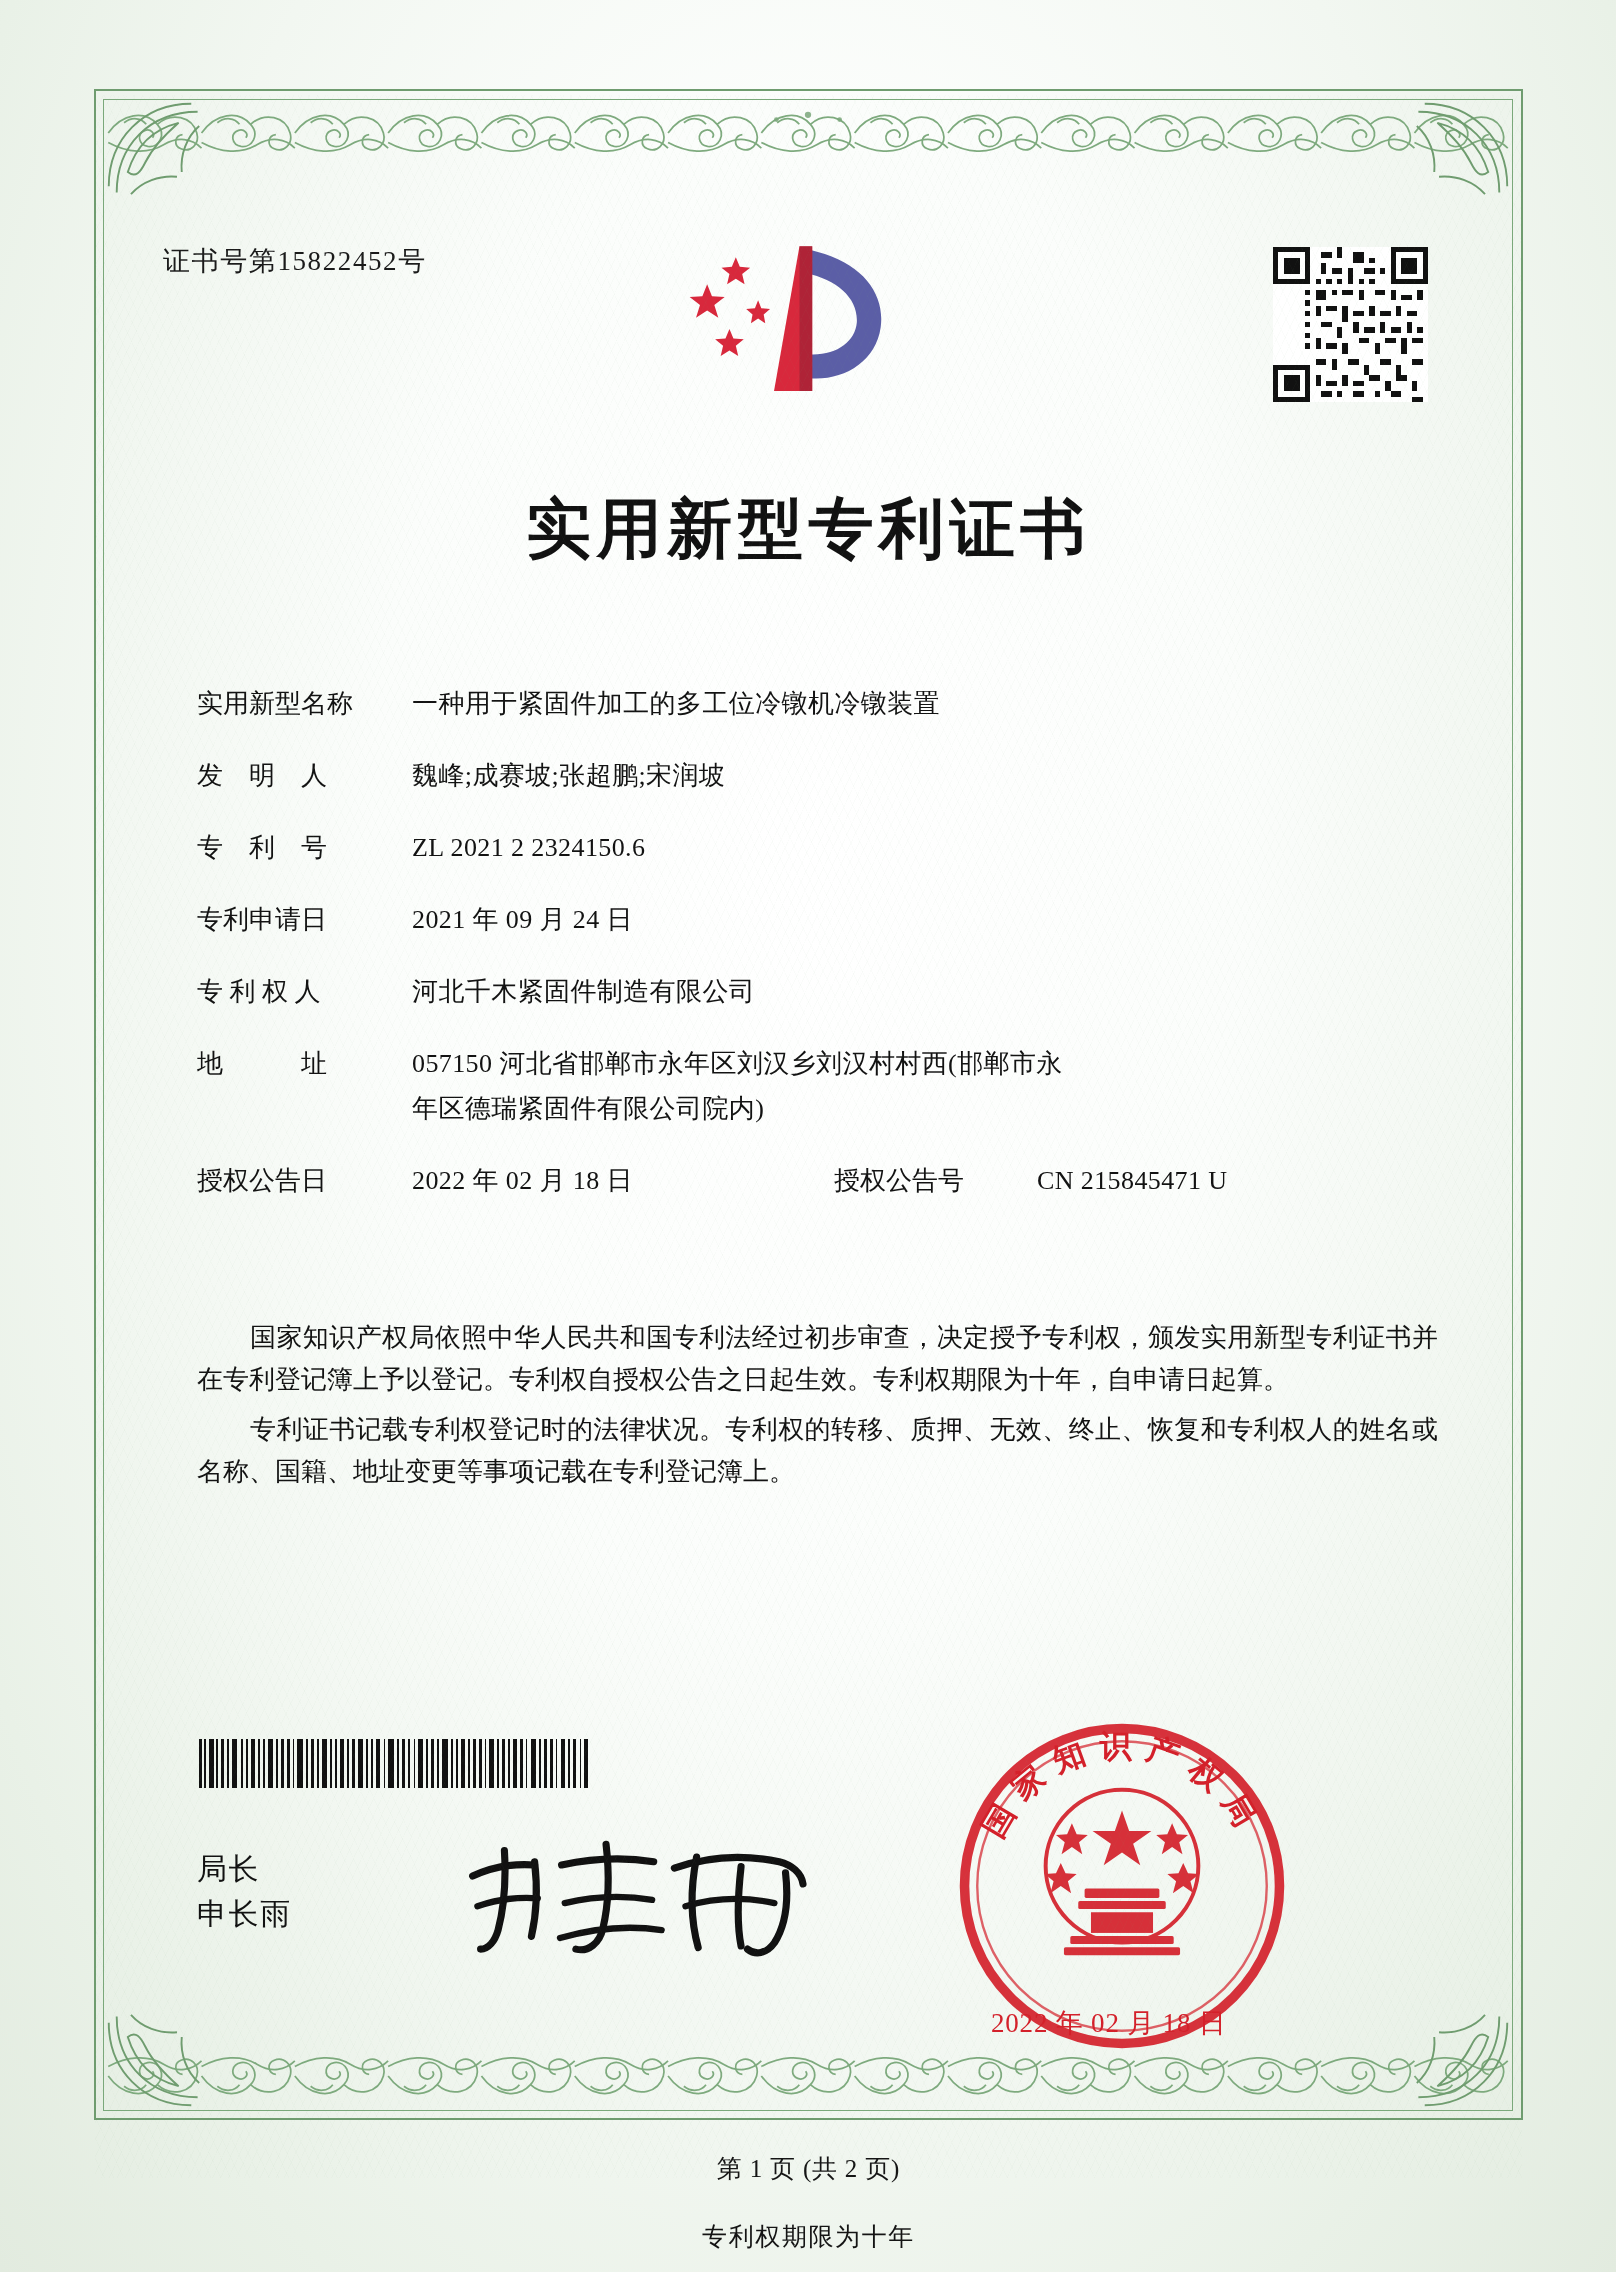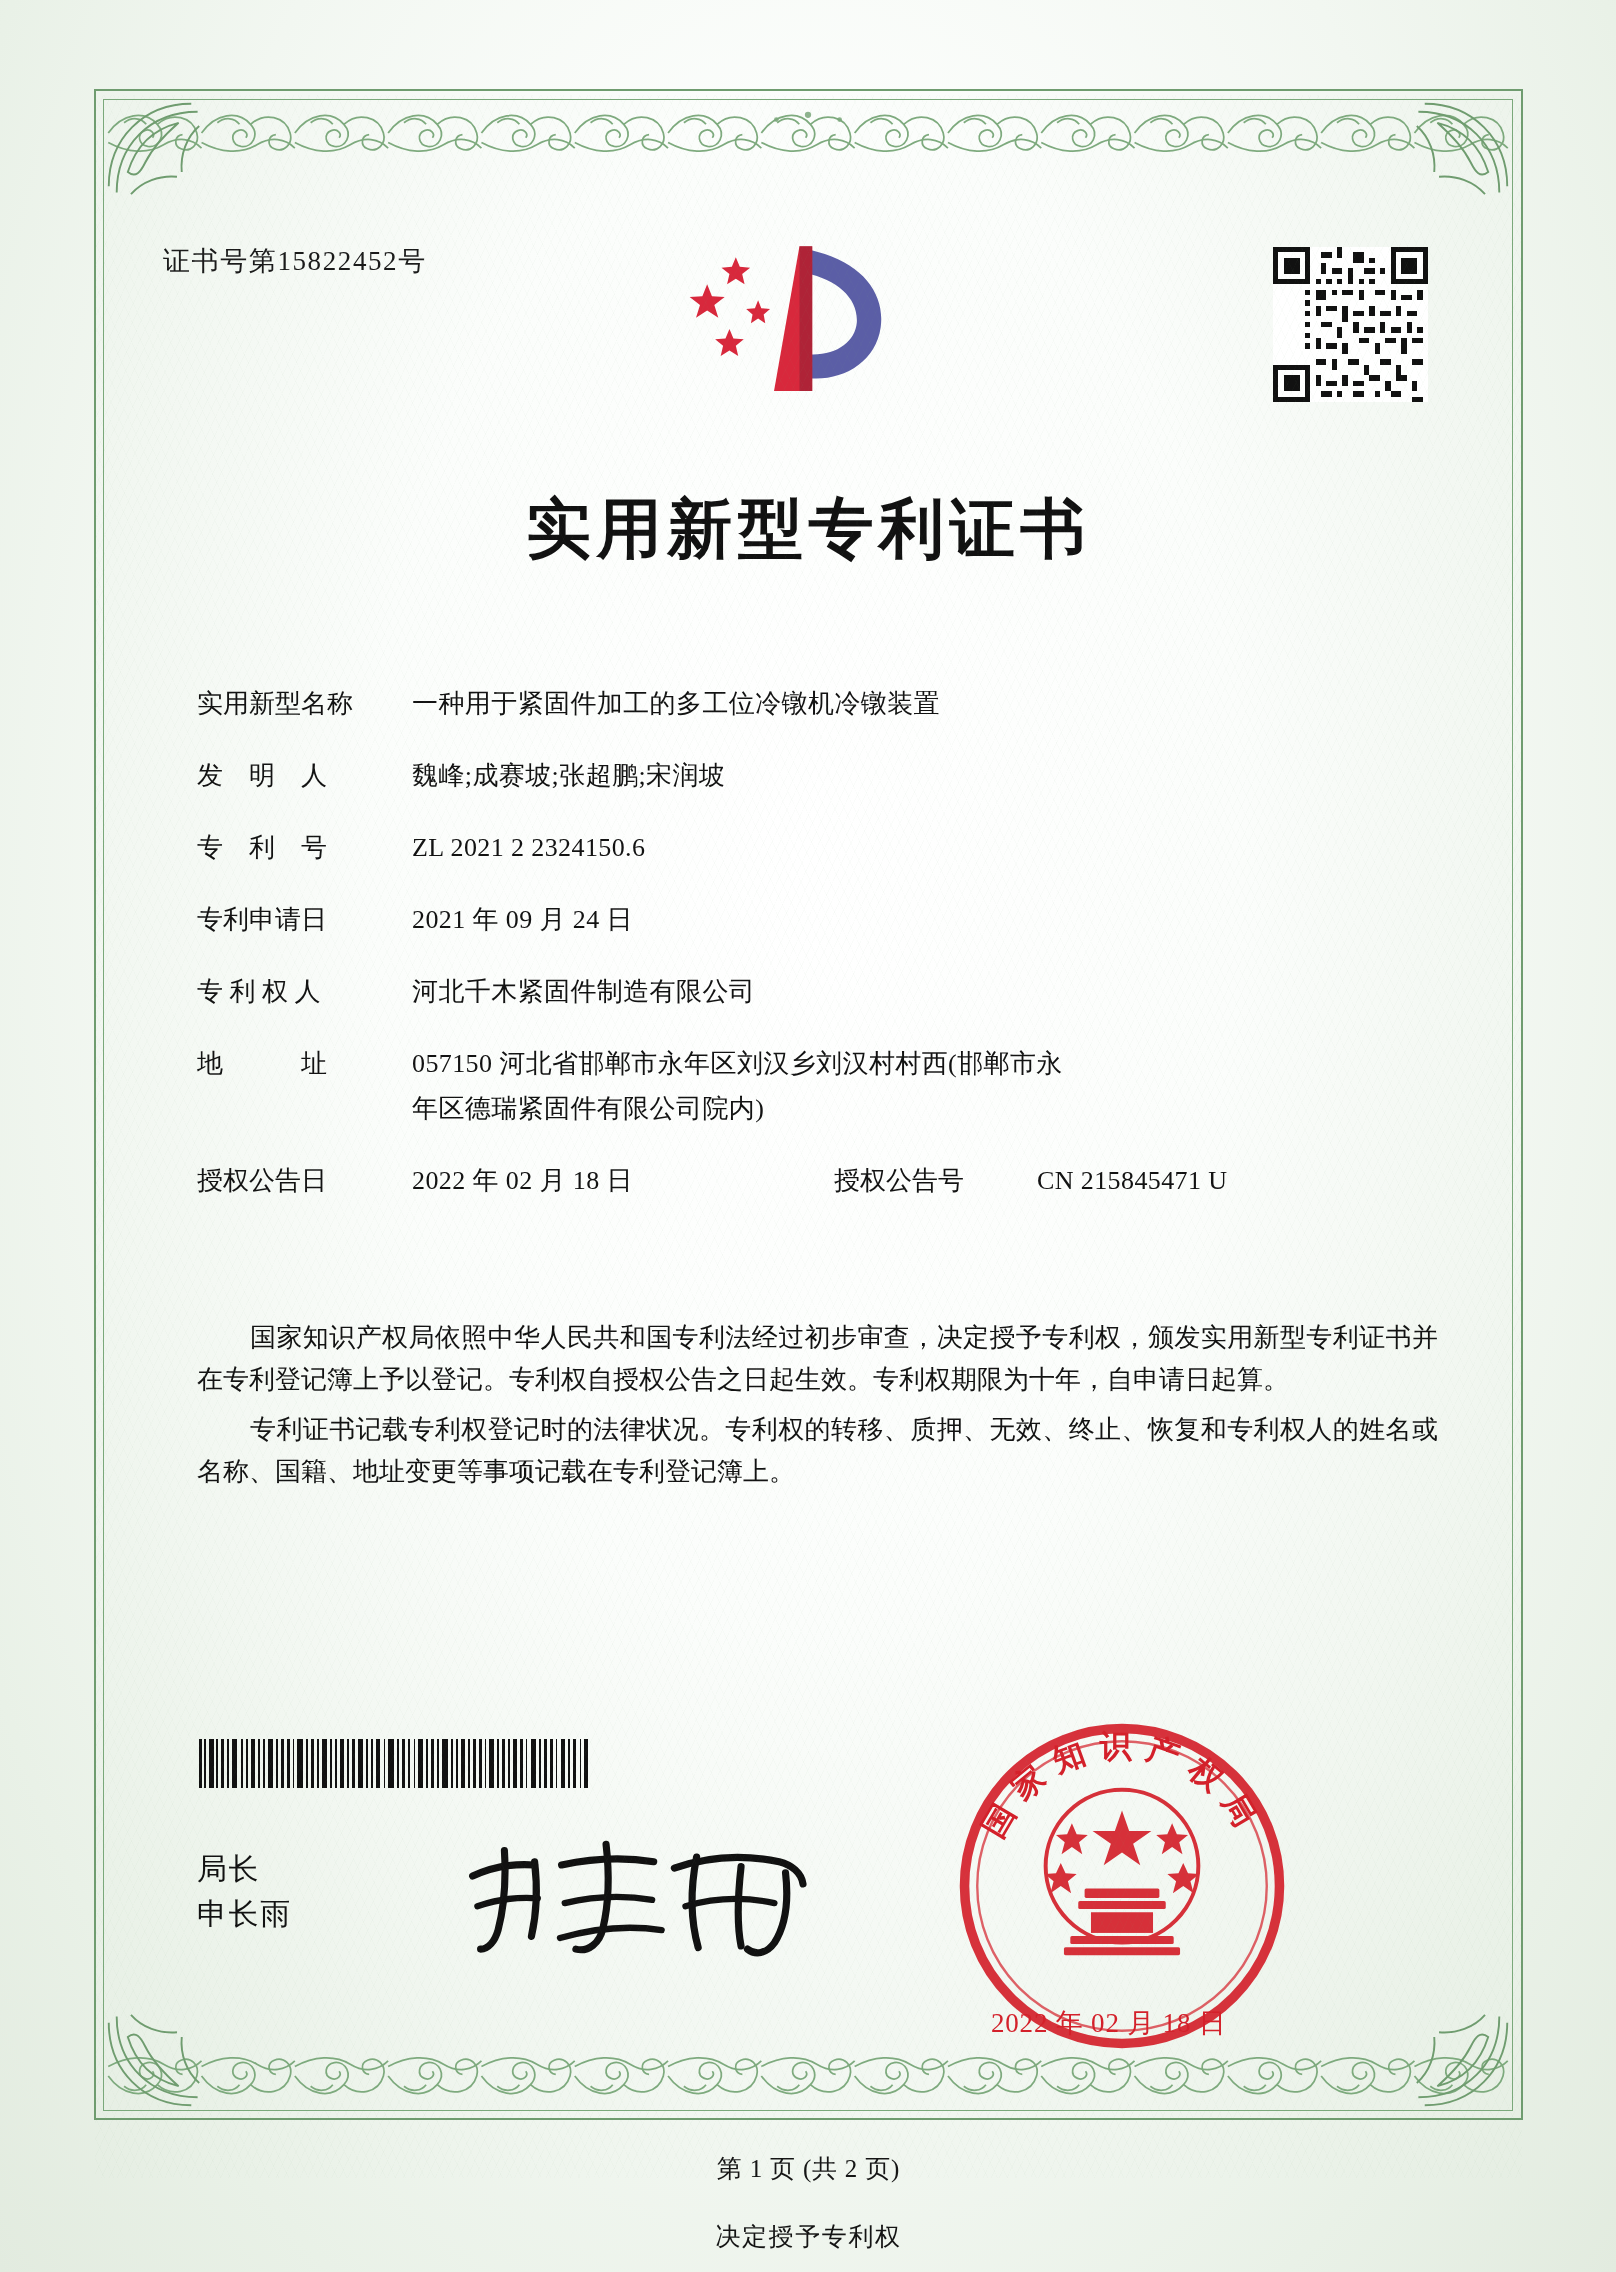--- a/index.html
+++ b/index.html
@@ -631,16 +631,16 @@
 
       <text font-family="'DejaVu Serif','Liberation Serif',serif" font-size="40" font-weight="700" fill="#d4202a" letter-spacing="16">
         <textPath href="#arcTop" startOffset="50%" text-anchor="middle">国家知识产权局</textPath>
       </text>
     </svg>
   </div>
 
   <div class="seal-date">2022 年 02 月 18 日</div>
 
   <div class="page-no">第 1 页 (共 2 页)</div>
-  <div class="back-note">决定授予专利权</div>
+  <div class="back-note">专利权期限为十年</div>
 
 </div>
 
 
 </body></html>

